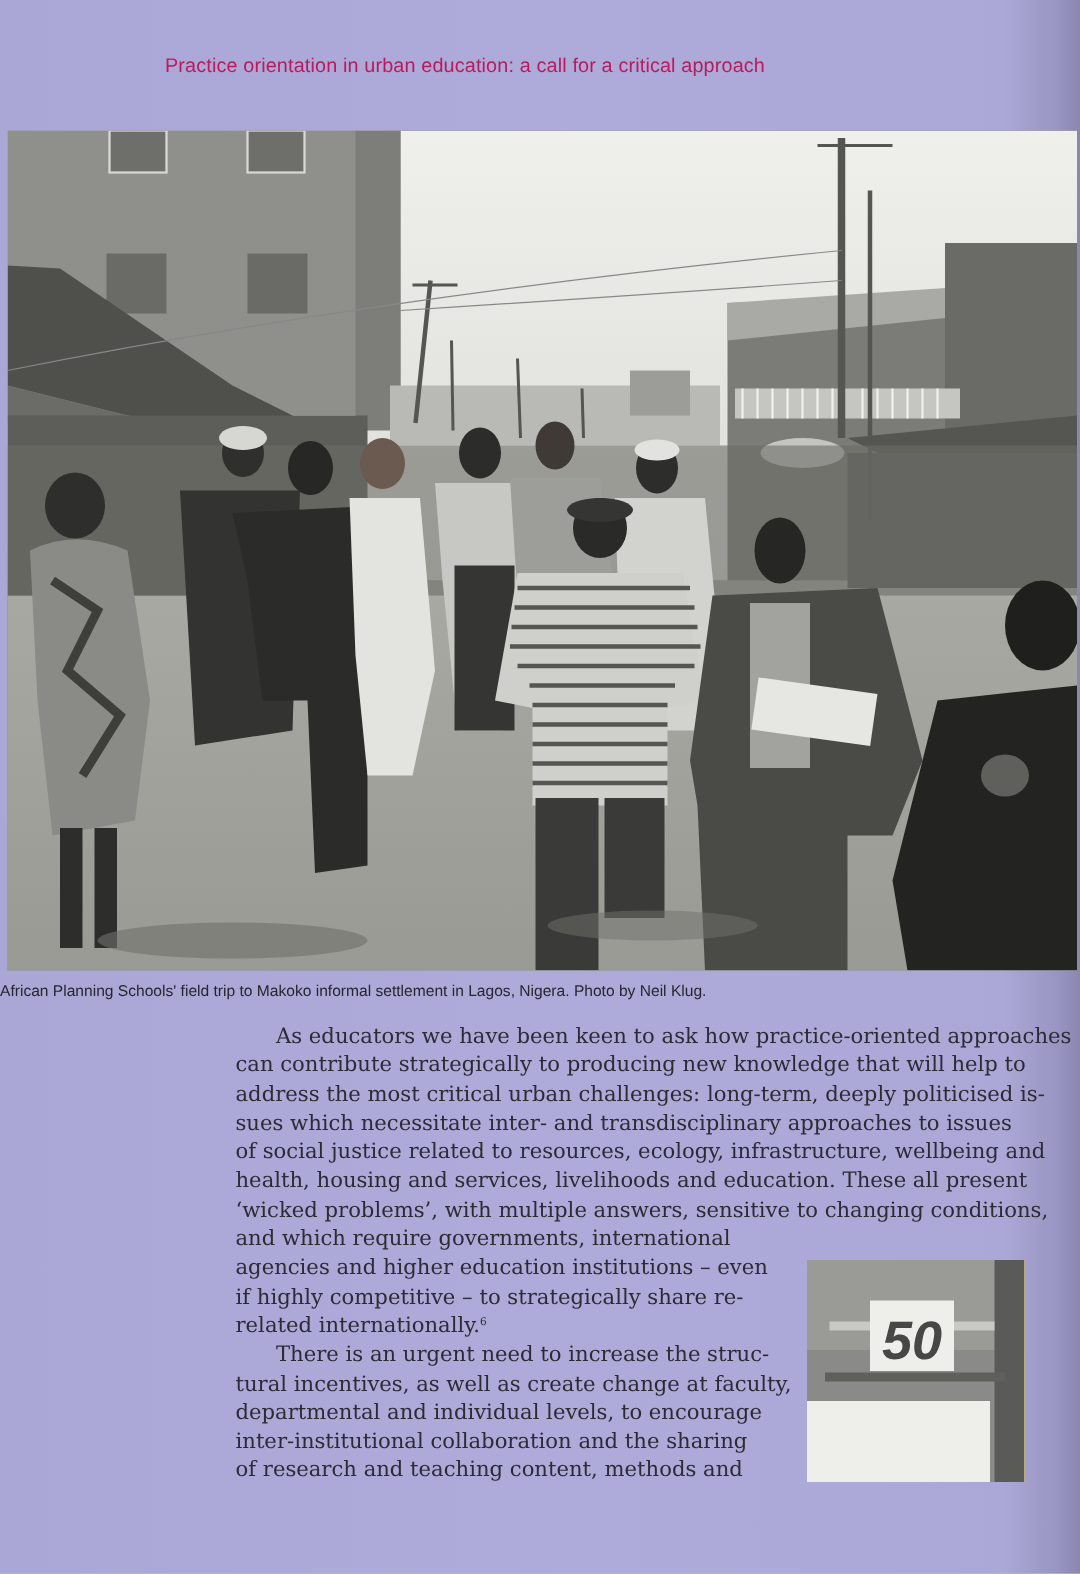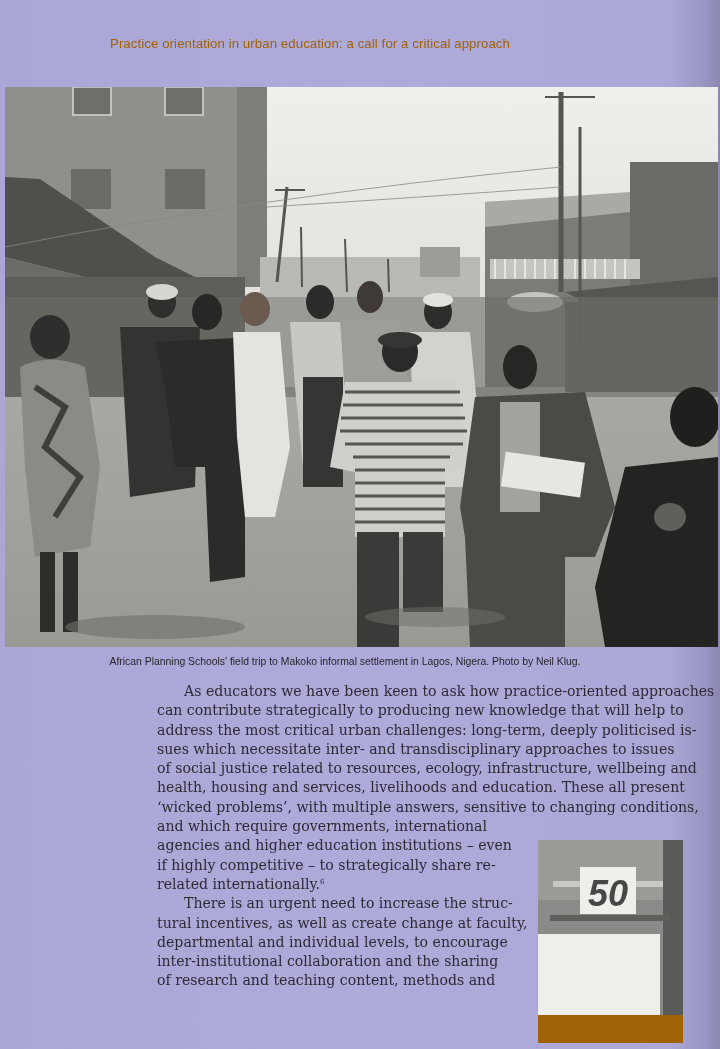--- a/index.html
+++ b/index.html
@@ -20,40 +20,40 @@
       width: 720px; height: 1049px;
     }
     .running-head {
       position: absolute;
       top: 36px;
       left: 0;
       width: 620px;
       text-align: center;
       font-family: "Liberation Sans", sans-serif;
       font-size: 13.2px;
-      color: #a16207;
+      color: #be185d;
       letter-spacing: 0.1px;
     }
     
     .photo {
       position: absolute;
       left: 5px;
       top: 87px;
       width: 713px;
       height: 560px;
       overflow: hidden;
       background: #8d8d8a;
     }
     .photo svg { display: block; }
     .caption {
       position: absolute;
       top: 656px;
       left: 0;
       width: 690px;
-      text-align: center;
+      text-align: left;
       font-family: "Liberation Sans", sans-serif;
       font-size: 10.4px;
       color: #26262e;
     }
     .body-text {
       position: absolute;
       left: 157px;
       top: 682px;
       width: 570px;
       font-family: "DejaVu Serif", serif;
@@ -66,22 +66,22 @@
       display: block;
     }
     .indent { padding-left: 27px; }
     sup { font-size: 7px; vertical-align: 5px; line-height: 0; }
     
     .inset {
       position: absolute;
       left: 538px;
       top: 840px;
       width: 145px;
-      height: 203px;
-      background: #a16207;
+      height: 148px;
+      background: #fde047;
       overflow: hidden;
     }
   </style>
 </head>
 <body>
 
 <div class="page">
 
   <div class="running-head">Practice orientation in urban education: a call for a critical approach</div>
 

